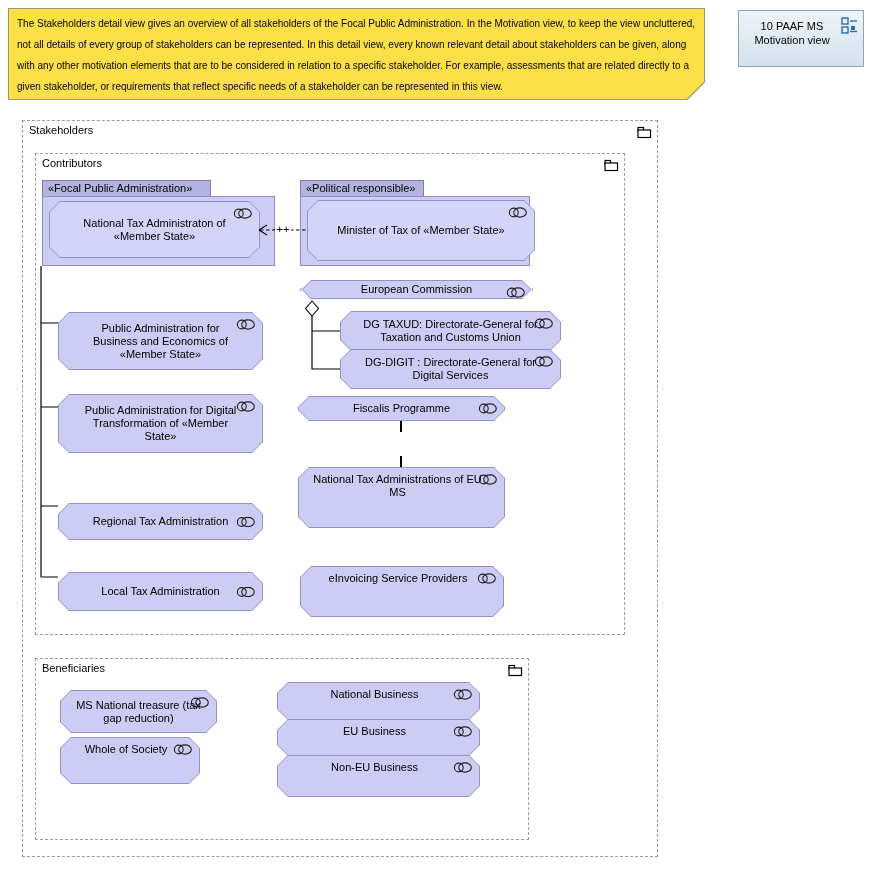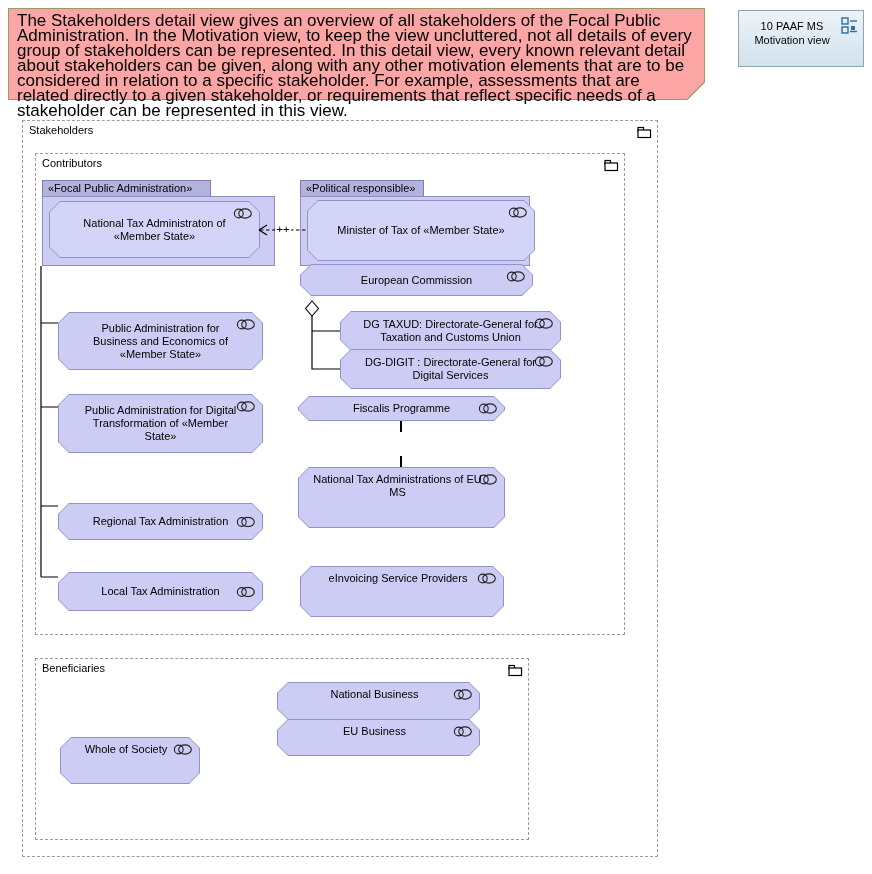--- a/index.html
+++ b/index.html
@@ -1,22 +1,22 @@
 <!DOCTYPE html>
 <html><head>
 <meta charset="utf-8">
 <style>
   html,body { margin:0; padding:0; background:#fff; }
   .canvas { position:relative; width:872px; height:874px; background:#ffffff;
             font-family:"Liberation Sans", sans-serif; color:#000; overflow:hidden; }
 
   
   .note { position:absolute; left:8px; top:8px; width:679px; height:82px;
-          background:#fca5a5; border:1px solid #9a9a64; padding:4px 8px;
-          font-size:17px; line-height:15px; }
+          background:#fde047; border:1px solid #9a9a64; padding:4px 8px;
+          font-size:10px; line-height:21px; }
   .note-fold { position:absolute; right:-1px; bottom:-1px; }
 
   
   .viewref { position:absolute; left:738px; top:10px; width:124px; height:55px;
              background:linear-gradient(180deg,#ecf3f8 0%,#d2e2ed 100%);
              border:1px solid #8fa4b0; }
   .viewref .vr-label { position:absolute; left:13px; top:8px; width:80px;
              text-align:center; font-size:11px; line-height:14px; }
   .viewref .vr-icon { position:absolute; right:5px; top:6px; }
 
@@ -137,21 +137,21 @@
   </div>
 
   <svg class="conn" style="left:256px;top:218px;" width="54" height="24">
     <line x1="4" y1="12" x2="52" y2="12" stroke="#000" stroke-width="1.2" stroke-dasharray="3.5,2.5"></line>
     <line x1="3" y1="12" x2="11" y2="7" stroke="#000" stroke-width="1.2"></line>
     <line x1="3" y1="12" x2="11" y2="17" stroke="#000" stroke-width="1.2"></line>
     <rect x="19" y="5" width="16" height="13" fill="#ffffff"></rect>
     <text x="27" y="15" text-anchor="middle" font-size="11">++</text>
   </svg>
 
-  <div class="shape" style="left:300px;top:264px;width:233px;height:32px;">
+  <div class="shape" style="left:300px;top:280px;width:233px;height:19px;">
     <div class="sb"></div>
       <div class="sf"></div>
     <span class="role-icon"><svg width="19" height="11">
           <ellipse cx="12" cy="5.5" rx="6.3" ry="4.6" fill="none" stroke="#222" stroke-width="1.1"></ellipse>
           <circle cx="5.8" cy="5.5" r="4.4" fill="none" stroke="#222" stroke-width="1.1"></circle>
         </svg></span>
     <div class="slabel">European Commission</div>
   </div>
 
   <svg class="conn" style="left:300px;top:300px;" width="45" height="72">
@@ -251,20 +251,29 @@
   <div class="shape top" style="left:300px;top:566px;width:204px;height:51px;">
     <div class="sb"></div>
       <div class="sf"></div>
     <span class="role-icon"><svg width="19" height="11">
           <ellipse cx="12" cy="5.5" rx="6.3" ry="4.6" fill="none" stroke="#222" stroke-width="1.1"></ellipse>
           <circle cx="5.8" cy="5.5" r="4.4" fill="none" stroke="#222" stroke-width="1.1"></circle>
         </svg></span>
     <div class="slabel">eInvoicing Service Providers</div>
   </div>
 
+  <div class="shape" style="left:60px;top:690px;width:157px;height:43px;">
+    <div class="sb"></div>
+      <div class="sf"></div>
+    <span class="role-icon"><svg width="19" height="11">
+          <ellipse cx="12" cy="5.5" rx="6.3" ry="4.6" fill="none" stroke="#222" stroke-width="1.1"></ellipse>
+          <circle cx="5.8" cy="5.5" r="4.4" fill="none" stroke="#222" stroke-width="1.1"></circle>
+        </svg></span>
+    <div class="slabel" style="padding:0 14px;">MS National treasure (tax gap reduction)</div>
+  </div>
 
   <div class="shape top" style="left:60px;top:737px;width:140px;height:47px;">
     <div class="sb"></div>
       <div class="sf"></div>
     <span class="role-icon"><svg width="19" height="11">
           <ellipse cx="12" cy="5.5" rx="6.3" ry="4.6" fill="none" stroke="#222" stroke-width="1.1"></ellipse>
           <circle cx="5.8" cy="5.5" r="4.4" fill="none" stroke="#222" stroke-width="1.1"></circle>
         </svg></span>
     <div class="slabel">Whole of Society</div>
   </div>
@@ -282,14 +291,23 @@
   <div class="shape top" style="left:277px;top:719px;width:203px;height:37px;">
     <div class="sb"></div>
       <div class="sf"></div>
     <span class="role-icon"><svg width="19" height="11">
           <ellipse cx="12" cy="5.5" rx="6.3" ry="4.6" fill="none" stroke="#222" stroke-width="1.1"></ellipse>
           <circle cx="5.8" cy="5.5" r="4.4" fill="none" stroke="#222" stroke-width="1.1"></circle>
         </svg></span>
     <div class="slabel">EU Business</div>
   </div>
 
+  <div class="shape top" style="left:277px;top:755px;width:203px;height:42px;">
+    <div class="sb"></div>
+      <div class="sf"></div>
+    <span class="role-icon"><svg width="19" height="11">
+          <ellipse cx="12" cy="5.5" rx="6.3" ry="4.6" fill="none" stroke="#222" stroke-width="1.1"></ellipse>
+          <circle cx="5.8" cy="5.5" r="4.4" fill="none" stroke="#222" stroke-width="1.1"></circle>
+        </svg></span>
+    <div class="slabel">Non-EU Business</div>
+  </div>
 
 </div>
 
 </body></html>

